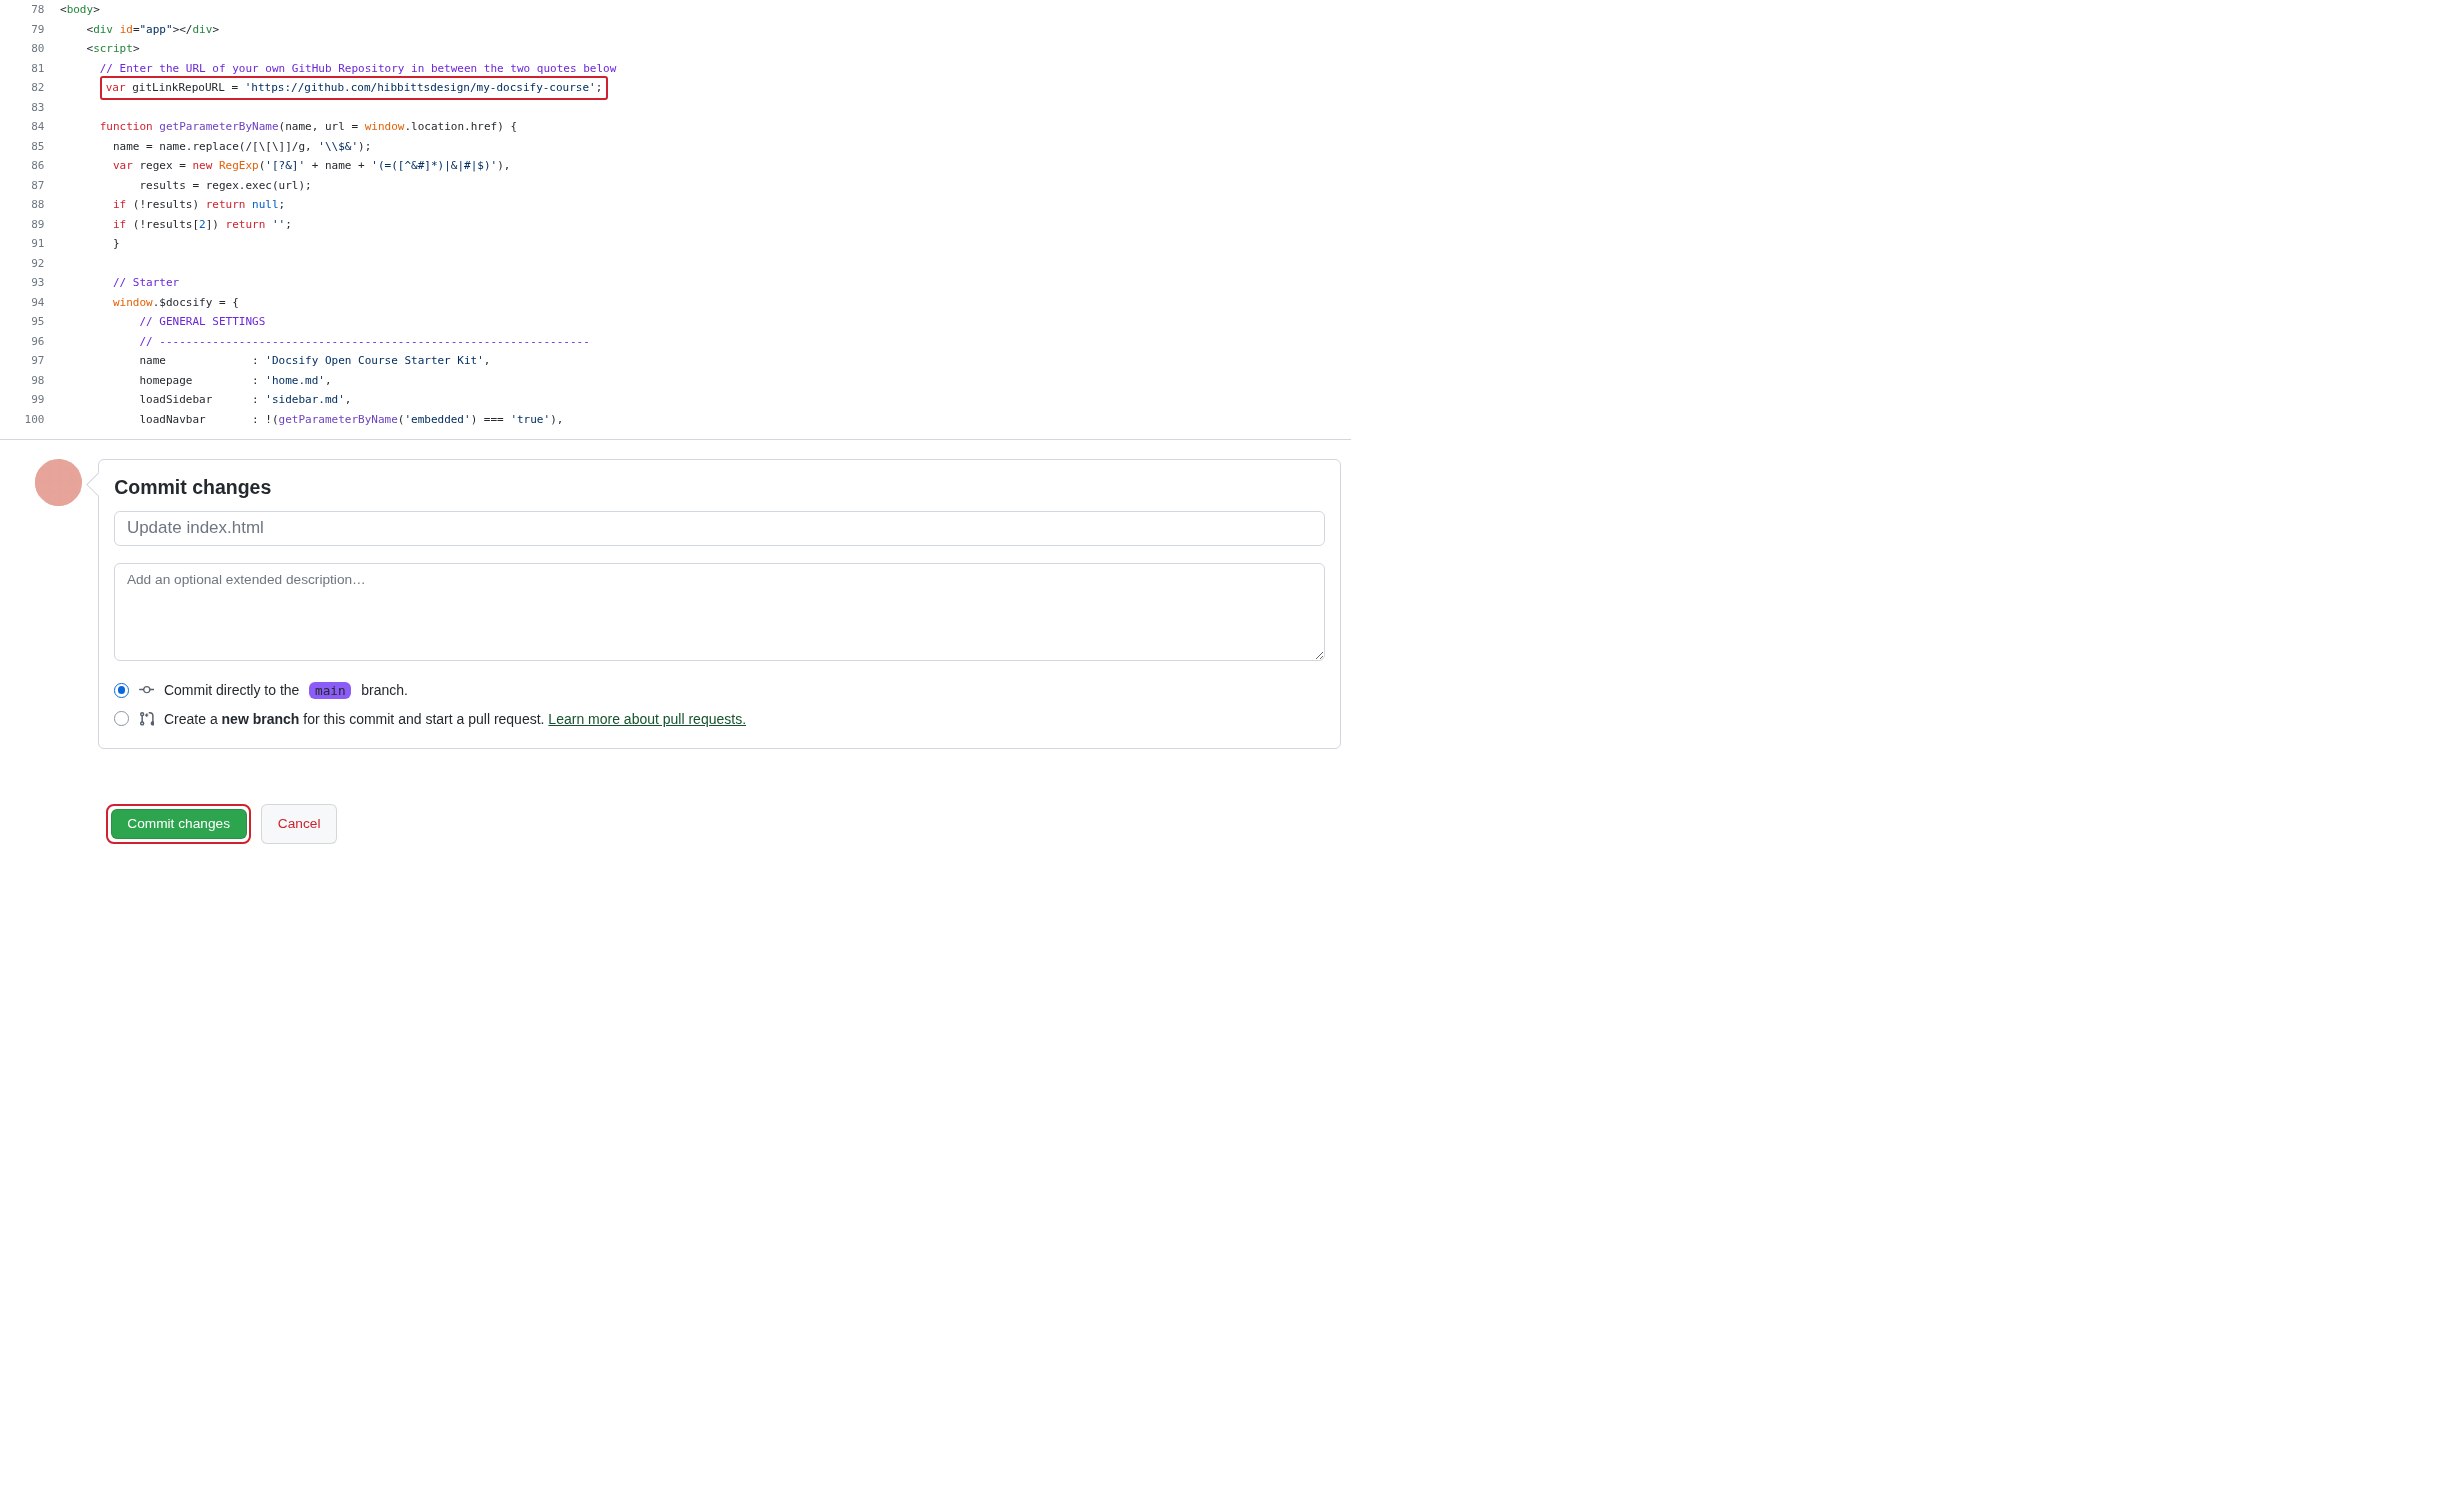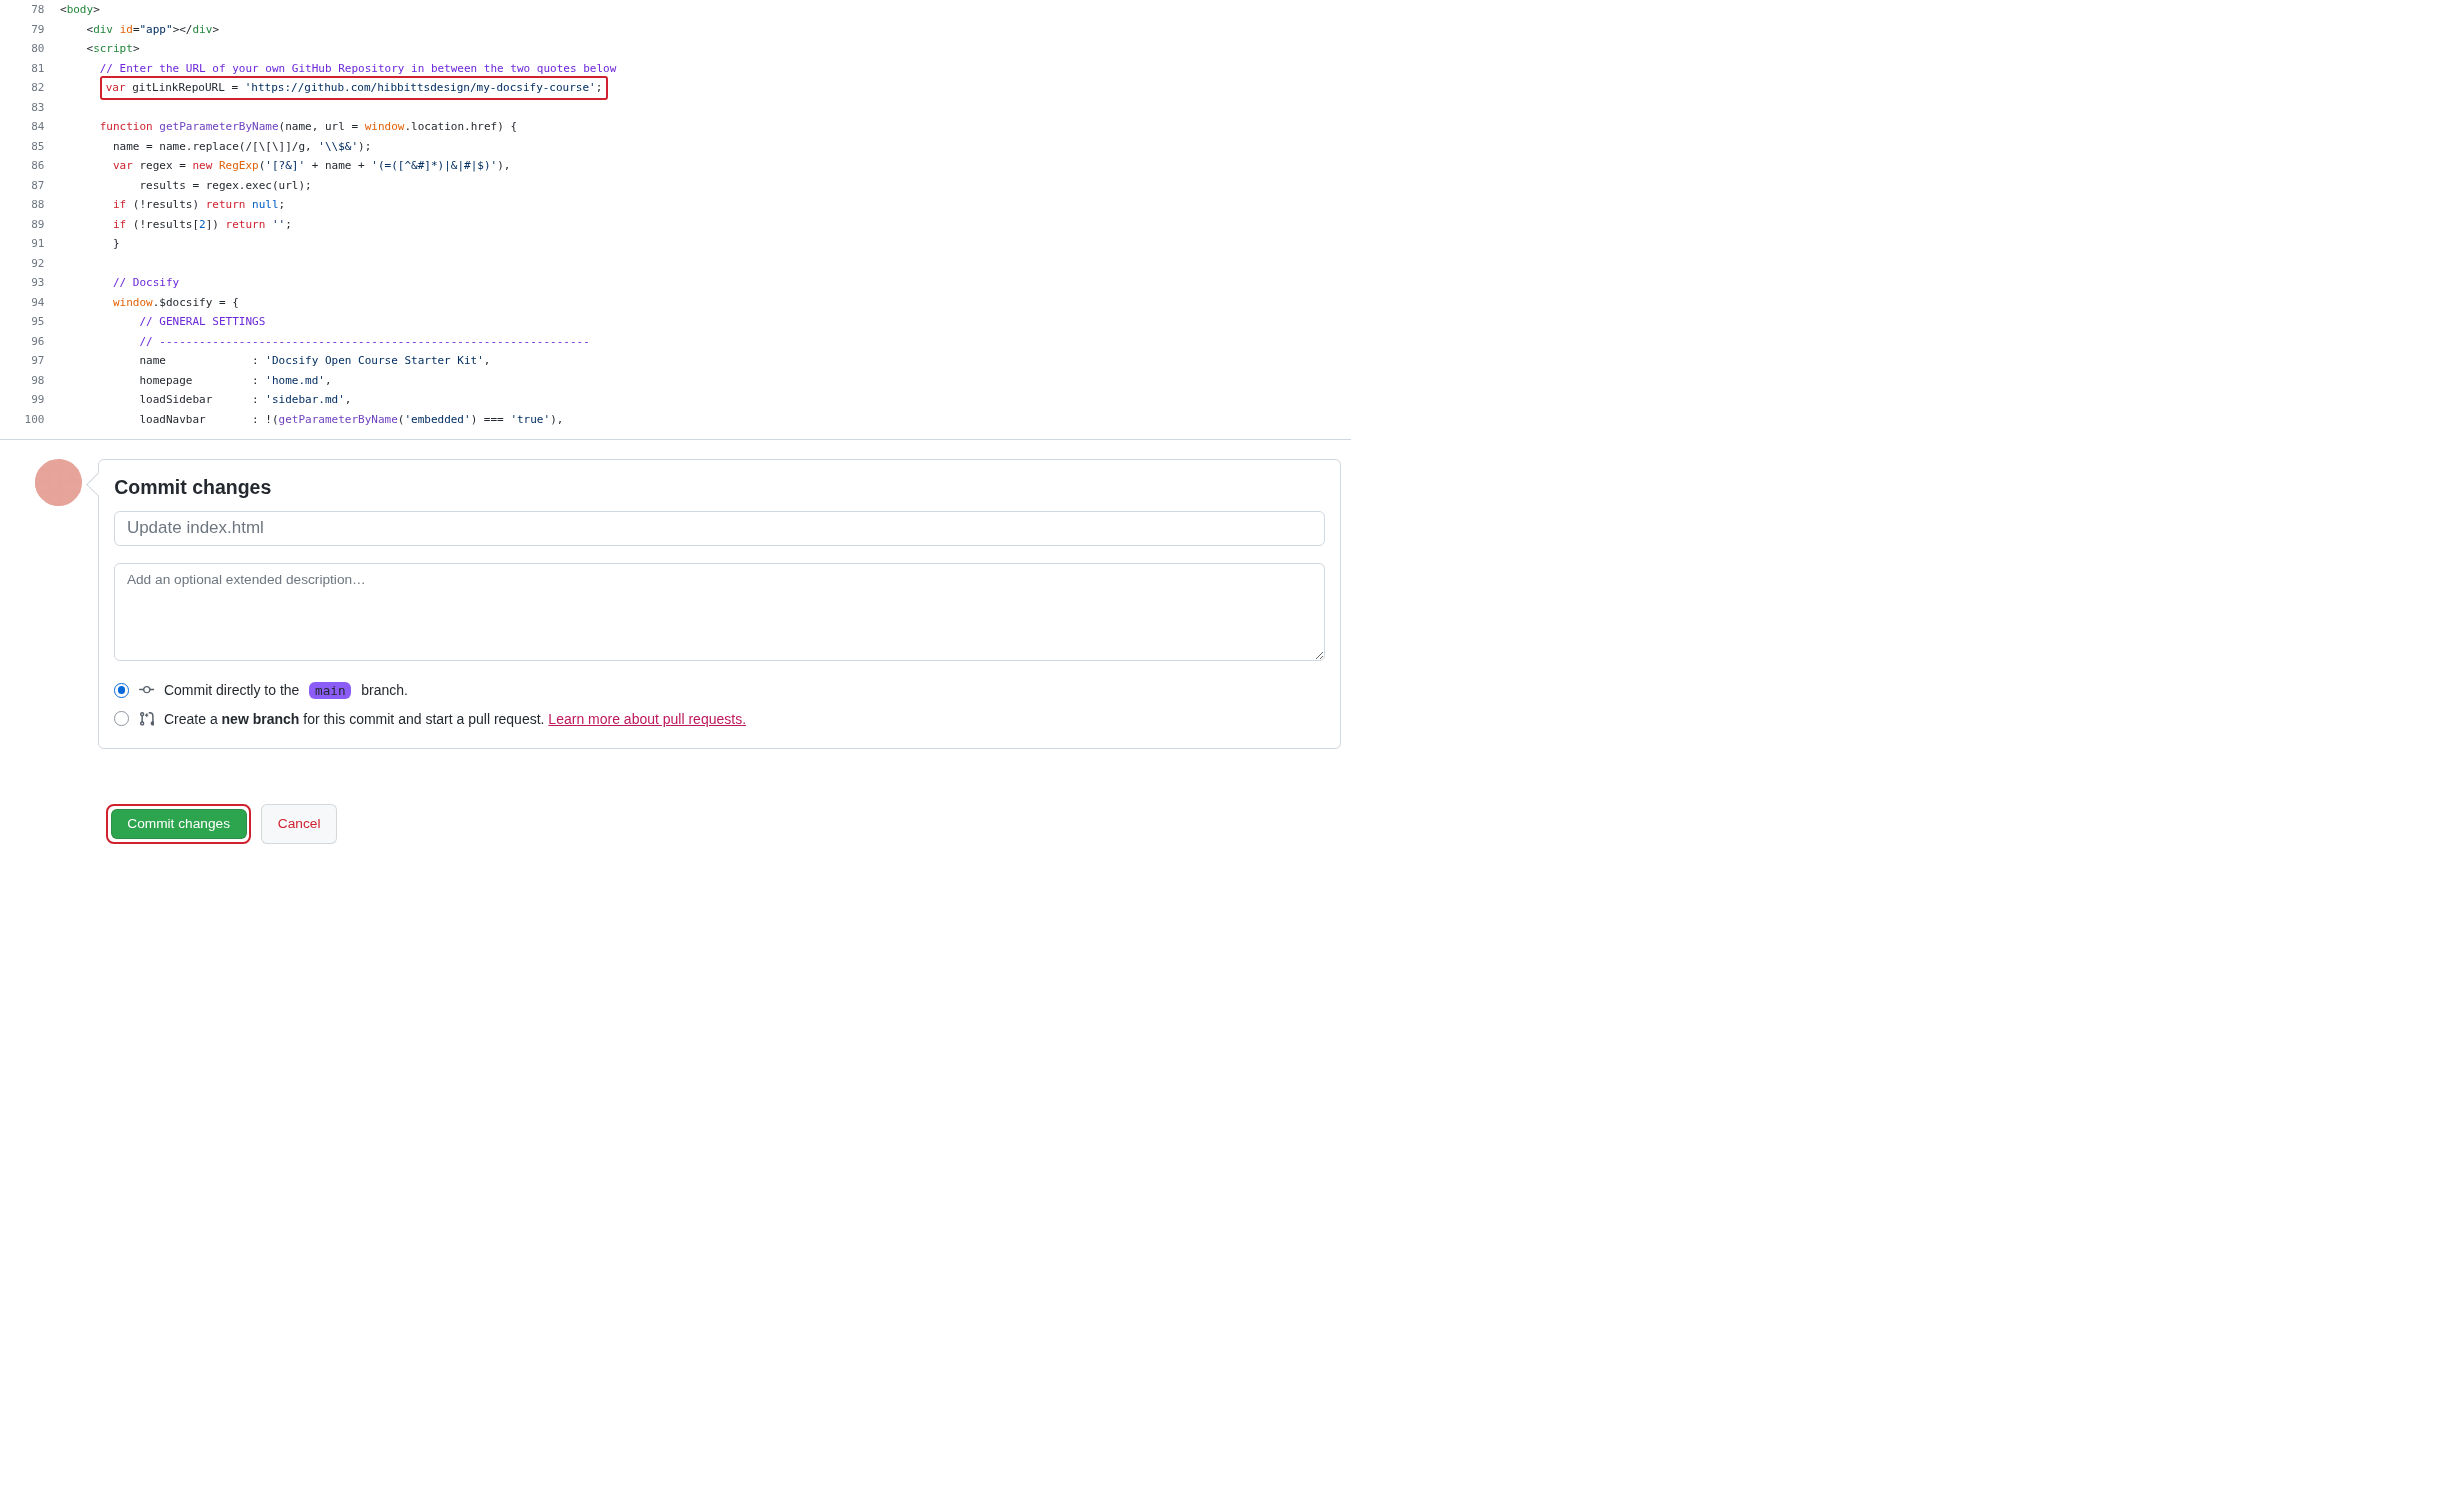--- a/index.html
+++ b/index.html
@@ -162,21 +162,21 @@
   }
   .branch-tag {
     background: #8b5cf6;
     border-radius: 5.9px;
     padding: 1px 5.9px;
     font-family: ui-monospace, SFMono-Regular, Menlo, monospace;
     font-size: 12.7px;
     text-align: right;
   }
   .strong { font-weight: 600; }
-  .link { color: #be185d; }
+  .link { color: #14532d; }
   .commit-actions {
     display: flex;
     gap: 9.8px;
     padding: 15.6px 0 0 98px;
     margin-left: 7.8px;
   }
   .btn {
     padding: 6.8px 15.6px;
     border-radius: 5.9px;
     font-size: 13.7px;
@@ -259,21 +259,21 @@
       <div class="code-line">
         <div class="line-num">91</div>
         <div class="line-content">        }</div>
       </div>
       <div class="code-line">
         <div class="line-num">92</div>
         <div class="line-content"></div>
       </div>
       <div class="code-line">
         <div class="line-num">93</div>
-        <div class="line-content">        <span class="pl-c">// Docsify</span></div>
+        <div class="line-content">        <span class="pl-c">// Starter</span></div>
       </div>
       <div class="code-line">
         <div class="line-num">94</div>
         <div class="line-content">        <span class="pl-v">window</span>.$docsify = {</div>
       </div>
       <div class="code-line">
         <div class="line-num">95</div>
         <div class="line-content">            <span class="pl-c">// GENERAL SETTINGS</span></div>
       </div>
       <div class="code-line">

